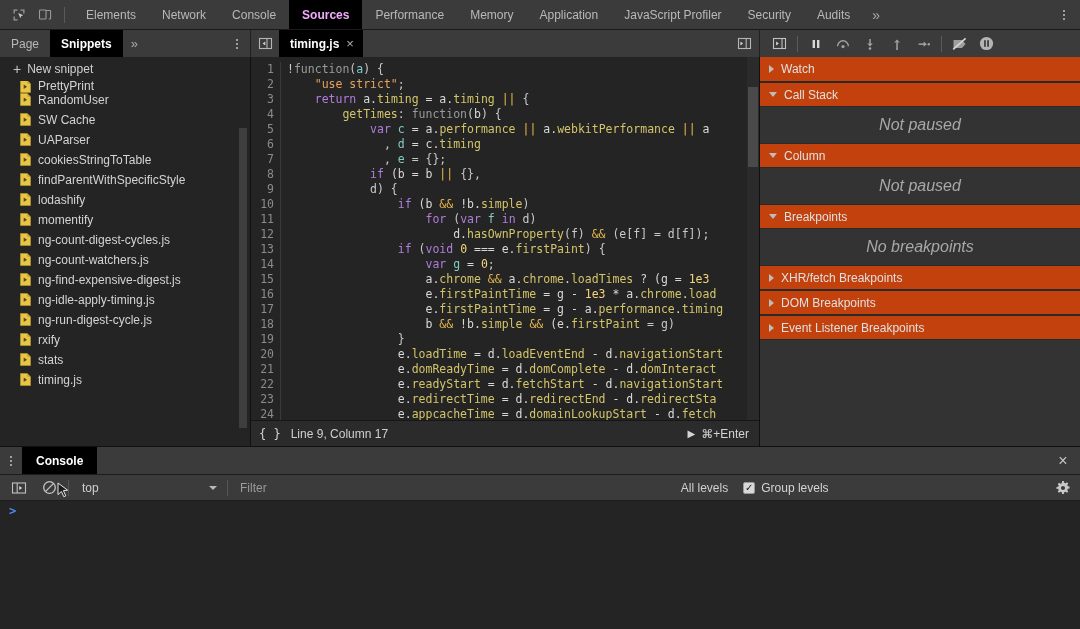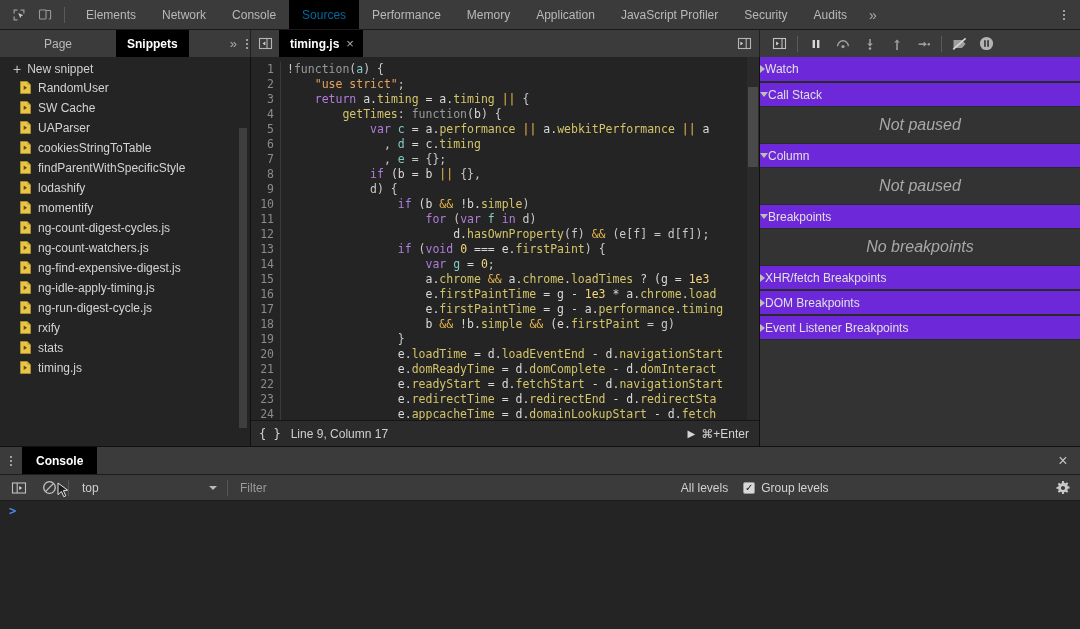--- a/index.html
+++ b/index.html
@@ -31,40 +31,40 @@
   .tb-sep { width: 1px; align-self: center; height: 16px; background: #5a5a5a; margin: 0 6px; }
   .maintabs { display: flex; align-items: stretch; flex: 1; }
   .maintab {
     display: flex; align-items: center;
     padding: 0 13px;
     font-size: 12px;
     color: #b9b9b9;
     cursor: pointer;
     white-space: nowrap;
   }
-  .maintab.active { background: #000000; color: #0369a1; font-weight: normal; }
+  .maintab.active { background: #000000; color: #f0abfc; font-weight: bold; }
   .maintab.chevrons { color: #aaa; font-size: 14px; padding: 0 9px; letter-spacing: -1px; }
   .tb-right { display: flex; align-items: center; padding-right: 4px; }
   .dots-v {
     width: 24px; height: 28px; display: flex; flex-direction: column;
     align-items: center; justify-content: center; gap: 2px; cursor: pointer;
   }
   .dots-v i { width: 2px; height: 2px; background: #c2c2c2; border-radius: 50%; display: block; }
 
   
   .subrow { height: 27px; min-height: 27px; display: flex; background: #3b3b3b; }
   .nav-subbar {
     width: 251px; min-width: 251px;
     background: #3b3b3b;
     display: flex; align-items: stretch;
     border-right: 1px solid #202020;
   }
   .subtab {
     display: flex; align-items: center; padding: 0 11px;
-    font-size: 12px; color: #b9b9b9; cursor: pointer; margin-left: 33px;
+    font-size: 12px; color: #b9b9b9; cursor: pointer;
   }
   .subtab.active { background: #000; color: #fff; font-weight: bold; }
   .subtab.chev { font-size: 13px; color: #a8a8a8; padding: 0 8px; }
   .subbar-spacer { flex: 1; }
 
   .editor-subbar {
     flex: 1;
     background: #3b3b3b;
     display: flex; align-items: stretch;
     border-right: 1px solid #202020;
@@ -184,22 +184,23 @@
   .t-punct { color: #c8c8c8; }
 
   
   .debug-pane {
     width: 320px; min-width: 320px;
     background: #333333;
     display: flex; flex-direction: column;
     overflow: hidden;
   }
   .acc-header {
-    height: 25px; display: flex; align-items: center; 
-    background: #6d28d9;
+    height: 25px; display: flex; align-items: center; gap: 7px;
+    padding-left: 9px;
+    background: #c2410c;
     border-top: 1px solid #2a2a2a;
     border-bottom: 1px solid #2a2a2a;
     color: #e0e0e0; font-size: 12px; cursor: pointer;
   }
   .acc-header:first-child { border-top: none; }
   .caret { width: 0; height: 0; display:inline-block; }
   .caret.right { border-left: 5px solid #bdbdbd; border-top: 4px solid transparent; border-bottom: 4px solid transparent; }
   .caret.down  { border-top: 5px solid #bdbdbd; border-left: 4px solid transparent; border-right: 4px solid transparent; }
   .acc-body {
     background: #333333;
@@ -414,20 +415,28 @@
   </div>
 
   <div class="middle">
 
     <div class="nav-pane">
       <div class="new-snippet">
         <span class="plus">+</span>
         <span>New snippet</span>
       </div>
       <div class="snip-list" id="snippet-list">
+          <div class="snip-row clipped">
+            <span class="snip-icon"><svg width="11" height="13" viewBox="0 0 11 13">
+                <path d="M0.5 0.5h6.6L10.5 3.8V12.5H0.5z" fill="#e8c547" stroke="#b79a28" stroke-width="0.7"></path>
+                <path d="M7.1 0.6v3.2h3.3" fill="#c9a92e"></path>
+                <path d="M3.7 4.6l3.4 2.2-3.4 2.2z" fill="#5a4a10"></path>
+              </svg></span>
+            <span>PrettyPrint</span>
+          </div>
           <div class="snip-row">
             <span class="snip-icon"><svg width="11" height="13" viewBox="0 0 11 13">
                 <path d="M0.5 0.5h6.6L10.5 3.8V12.5H0.5z" fill="#e8c547" stroke="#b79a28" stroke-width="0.7"></path>
                 <path d="M7.1 0.6v3.2h3.3" fill="#c9a92e"></path>
                 <path d="M3.7 4.6l3.4 2.2-3.4 2.2z" fill="#5a4a10"></path>
               </svg></span>
             <span>RandomUser</span>
           </div>
           <div class="snip-row">
             <span class="snip-icon"><svg width="11" height="13" viewBox="0 0 11 13">

